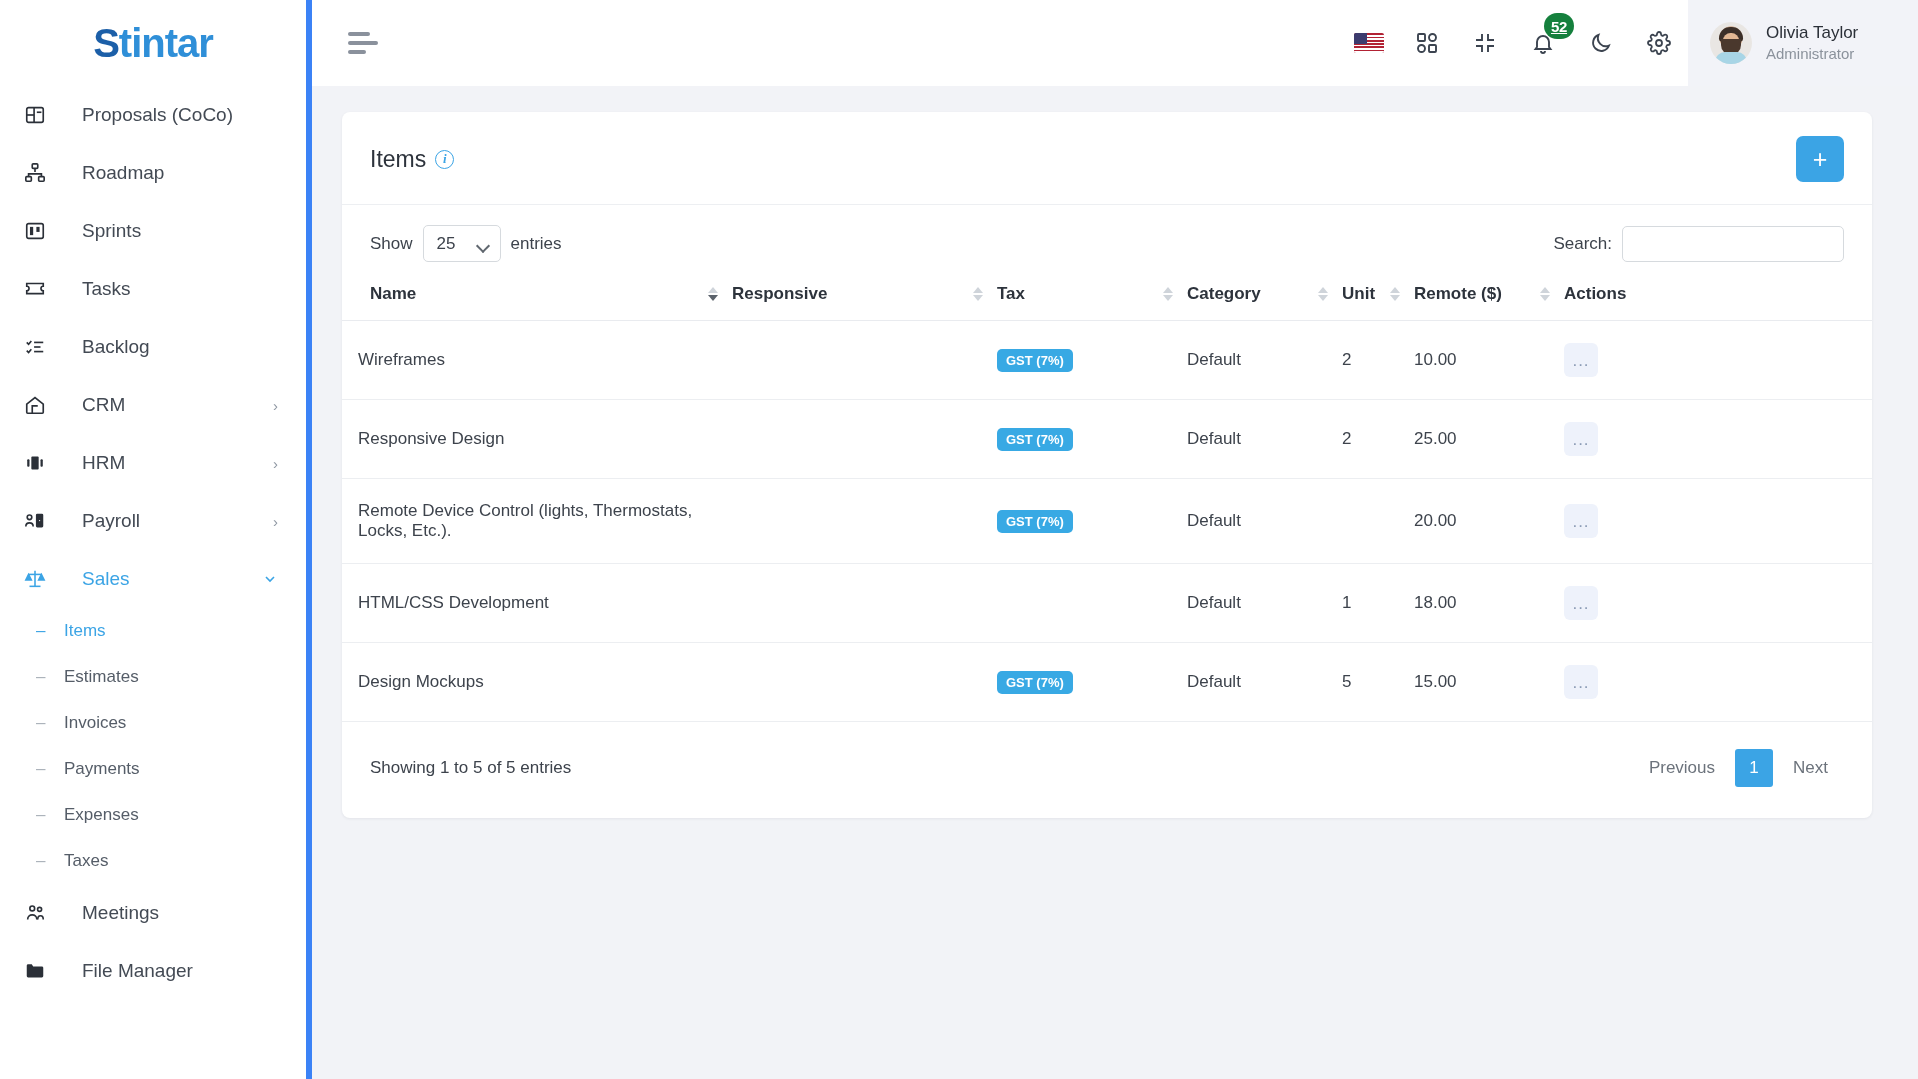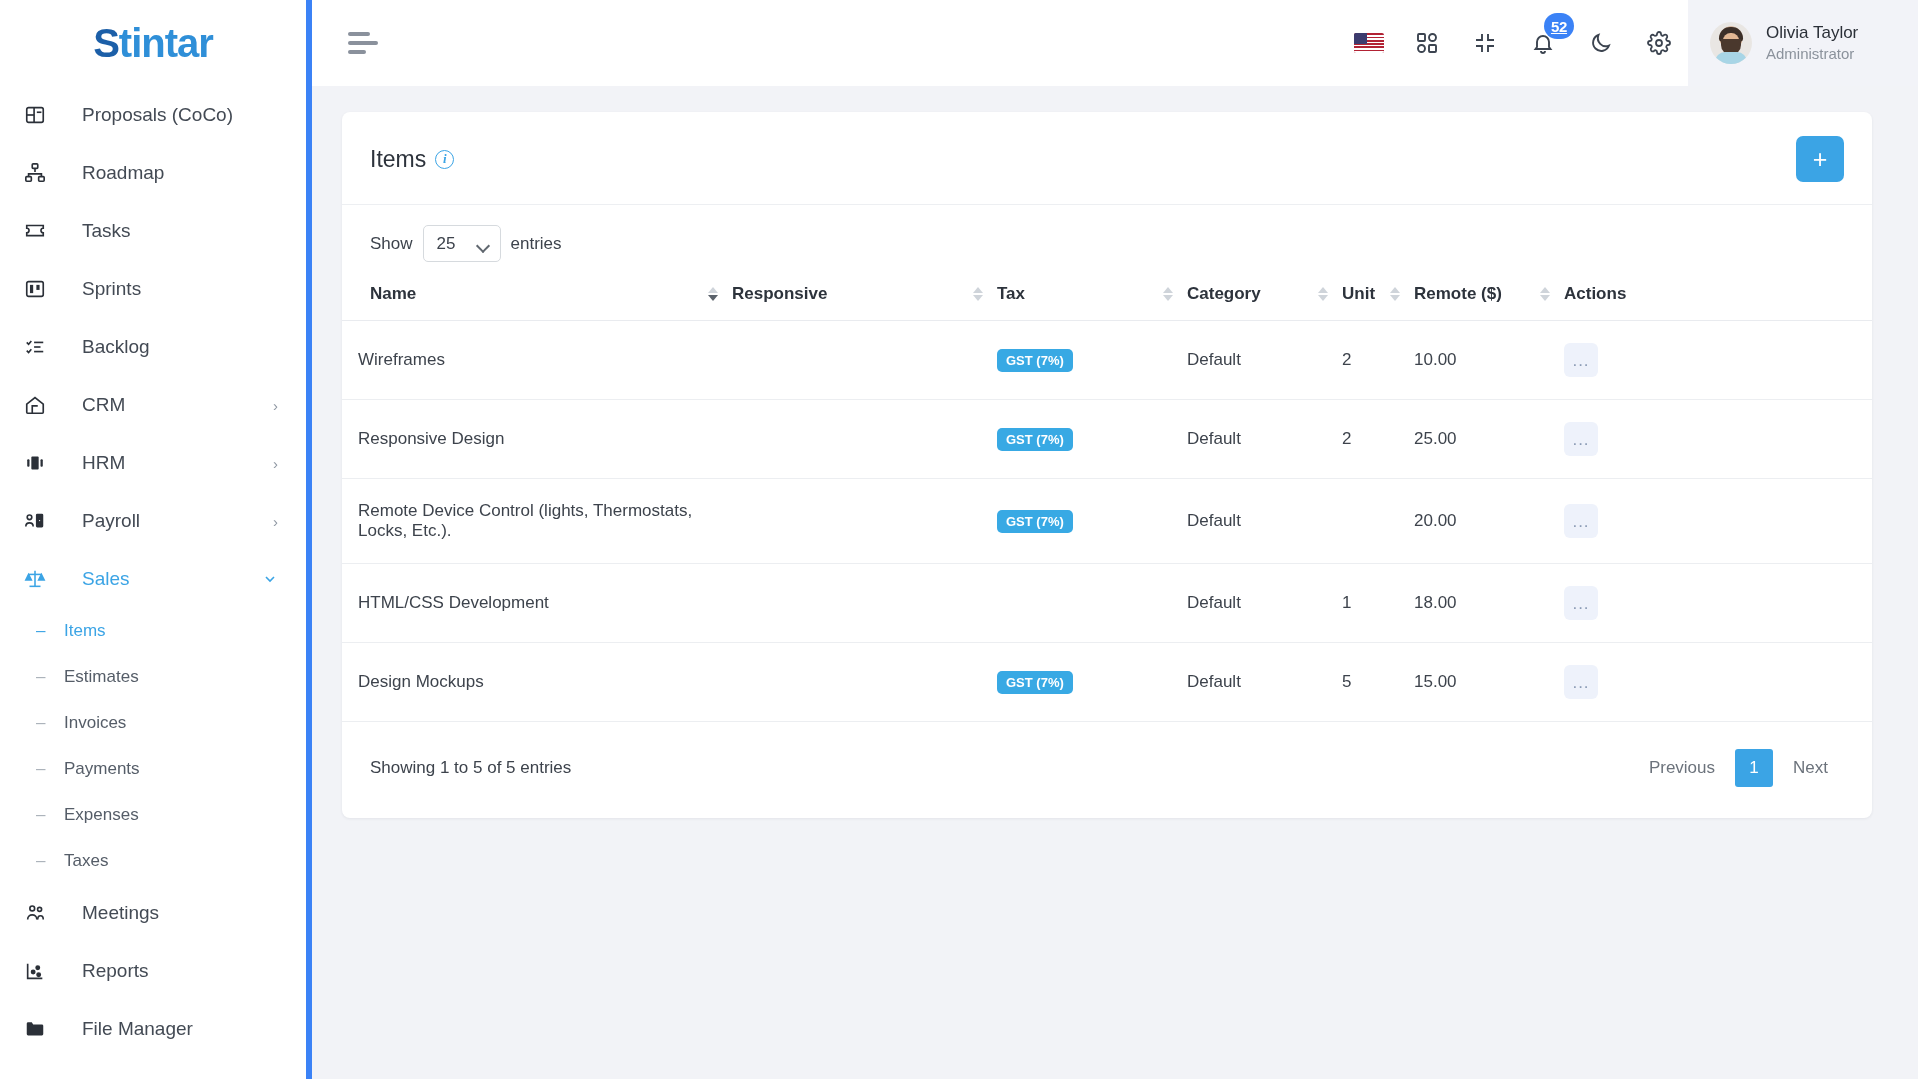--- a/index.html
+++ b/index.html
@@ -83,21 +83,21 @@
   }
   .flag {
     width: 30px; height: 20px; border-radius: 2px; overflow: hidden;
     display: block; position: relative; background: #b22234;
   }
   .flag .stripe { position: absolute; left: 0; width: 100%; height: 1.55px; background: #ffffff; }
   .flag .canton { position: absolute; left: 0; top: 0; width: 13px; height: 11px; background: #3c3b6e; }
   .badge {
     position: absolute; top: 13px; left: 30px;
     min-width: 30px; height: 26px; padding: 0 6px;
-    background: #3b82f6; color: #fff;
+    background: #15803d; color: #fff;
     border-radius: 13px; font-size: 15px; font-weight: bold;
     display: flex; align-items: center; justify-content: center;
     letter-spacing: -0.3px;
     text-decoration: underline;
   }
   .profile {
     display: flex; align-items: center; gap: 14px;
     height: 86px; padding: 0 28px 0 22px;
     background: #f2f3f8; cursor: pointer; min-width: 230px;
   }
@@ -265,35 +265,35 @@
               <rect x="16" y="16" width="6" height="5" rx="1"></rect>
               <path d="M12 7v4M5 16v-3h14v3"></path>
             </svg>
         </span>
         <span class="label">Roadmap</span>
       </div>
 
       <div class="nav-item">
         <span class="ico">
           <svg width="22" height="22" viewBox="0 0 24 24" fill="none" stroke="currentColor" stroke-width="1.8">
-              <path d="M3 6h18v3a2.5 2.5 0 0 0 0 5v3H3v-3a2.5 2.5 0 0 0 0-5z"></path>
-            </svg>
-        </span>
-        <span class="label">Tasks</span>
-      </div>
-
-      <div class="nav-item">
-        <span class="ico">
-          <svg width="22" height="22" viewBox="0 0 24 24" fill="none" stroke="currentColor" stroke-width="1.8">
               <rect x="3" y="4" width="18" height="16" rx="2"></rect>
               <rect x="6.5" y="7.5" width="3.5" height="9" fill="currentColor" stroke="none"></rect>
               <rect x="13.5" y="7.5" width="3.5" height="5.5" fill="currentColor" stroke="none"></rect>
             </svg>
         </span>
         <span class="label">Sprints</span>
+      </div>
+
+      <div class="nav-item">
+        <span class="ico">
+          <svg width="22" height="22" viewBox="0 0 24 24" fill="none" stroke="currentColor" stroke-width="1.8">
+              <path d="M3 6h18v3a2.5 2.5 0 0 0 0 5v3H3v-3a2.5 2.5 0 0 0 0-5z"></path>
+            </svg>
+        </span>
+        <span class="label">Tasks</span>
       </div>
 
       <div class="nav-item">
         <span class="ico">
           <svg width="22" height="22" viewBox="0 0 24 24" fill="none" stroke="currentColor" stroke-width="1.8">
               <path d="M3 7l2 2 3-3.5"></path>
               <path d="M3 16l2 2 3-3.5"></path>
               <line x1="11" y1="7" x2="21" y2="7"></line>
               <line x1="11" y1="12" x2="18" y2="12"></line>
               <line x1="11" y1="17" x2="21" y2="17"></line>
@@ -388,31 +388,20 @@
           <svg width="22" height="22" viewBox="0 0 24 24" fill="none" stroke="currentColor" stroke-width="1.8">
               <circle cx="9" cy="7" r="2.6"></circle>
               <circle cx="17" cy="8" r="2.2"></circle>
               <path d="M4 19c0-3 2.2-5 5-5s5 2 5 5"></path>
               <path d="M15 19c0-2.4 1.2-4 3-4s3 1.6 3 4"></path>
             </svg>
         </span>
         <span class="label">Meetings</span>
       </div>
 
-      <div class="nav-item">
-        <span class="ico">
-          <svg width="22" height="22" viewBox="0 0 24 24" fill="none" stroke="currentColor" stroke-width="1.8">
-              <path d="M4 4v16h16"></path>
-              <circle cx="10" cy="13" r="1.8" fill="currentColor"></circle>
-              <circle cx="15" cy="8.5" r="1.8" fill="currentColor"></circle>
-              <circle cx="16" cy="16" r="1.8" fill="currentColor"></circle>
-            </svg>
-        </span>
-        <span class="label">Reports</span>
-      </div>
 
       <div class="nav-item">
         <span class="ico">
           <svg width="22" height="22" viewBox="0 0 24 24" fill="currentColor">
               <path d="M3 6a1.5 1.5 0 0 1 1.5-1.5h4L10 7h9.5A1.5 1.5 0 0 1 21 8.5v9A1.5 1.5 0 0 1 19.5 19h-15A1.5 1.5 0 0 1 3 17.5z"></path>
             </svg>
         </span>
         <span class="label">File Manager</span>
       </div>
 
@@ -513,20 +502,24 @@
             <span>Show</span>
             <span class="select-wrap">
               <select class="entries-select">
                 <option>10</option>
                 <option selected="">25</option>
                 <option>50</option>
                 <option>100</option>
               </select>
             </span>
             <span>entries</span>
+          </div>
+          <div class="search-group">
+            <span>Search:</span>
+            <input class="search-input" type="text" value="" style="">
           </div>
         </div>
 
         <table>
           <thead>
             <tr>
               <th style="width:390px">
                 <span>Name</span>
                 <span class="sorter desc">
                     <i class="up"></i>

